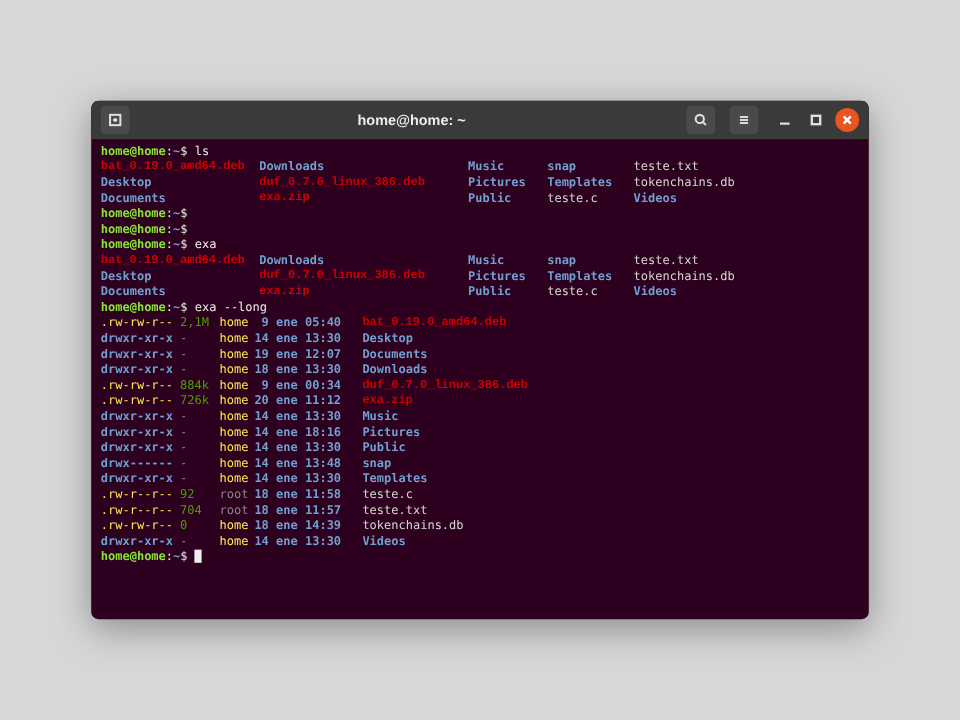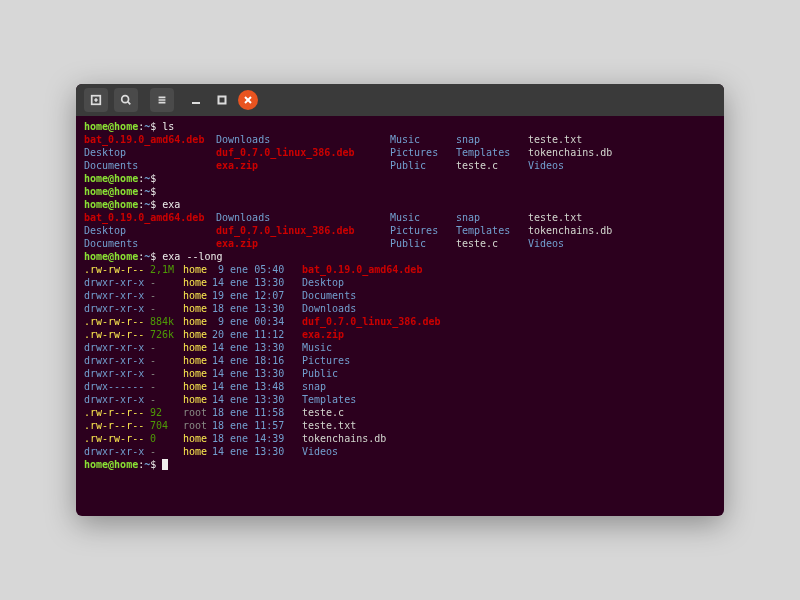--- a/index.html
+++ b/index.html
@@ -11,22 +11,22 @@
   .tb-title{flex:1;text-align:center;font-weight:bold;color:#eee;font-size:12px;}
   .tb-right{display:flex;align-items:center;gap:6px;padding-right:8px;}
   .tb-ctrl{width:20px;height:20px;display:flex;align-items:center;justify-content:center;border-radius:10px;cursor:pointer;}
   .tb-ctrl svg{width:10px;height:10px;stroke:#ddd;fill:none;stroke-width:2;}
   .tb-close{background:#e95420;}
   .tb-close svg{stroke:#fff;}
   .term{padding:4px 8px 8px 8px;font-family:Menlo,Consolas,"DejaVu Sans Mono",monospace;font-size:10px;line-height:13px;color:#e6e6e6;white-space:pre;letter-spacing:0;}
   .prompt-user{color:#8ae234;font-weight:bold;text-align:center;}
   .prompt-path{color:#729fcf;font-weight:bold;}
   .cmd{color:#eeeeec;}
-  .c-red{color:#cc0000;font-weight:bold;}
-  .c-blue{color:#729fcf;font-weight:normal;}
+  .c-red{color:#cc0000;font-weight:bold;font-family:Liberation Mono, monospace;}
+  .c-blue{color:#729fcf;font-weight:bold;}
   .c-white{color:#d3d7cf;}
   .c-yellow{color:#fce94f;}
   .c-green{color:#4e9a06;}
   .c-grey{color:#888a85;}
   .cursor{display:inline-block;width:6px;height:11px;background:#eeeeec;vertical-align:-2px;}
   .ls-grid{display:grid;grid-template-columns:132px 174px 66px 72px auto;}
   .ls-grid span{display:inline-block;}
   .long-row{display:flex;}
   .col-perm{width:66px;}
   .col-size{width:30px;text-align:left;}
@@ -41,20 +41,21 @@
   <div class="titlebar">
     <div class="tb-left">
       <div class="tb-btn">
         <svg viewBox="0 0 14 14">
             <rect x="2" y="2" width="10" height="10"></rect>
             <line x1="5" y1="7" x2="9" y2="7"></line>
             <line x1="7" y1="5" x2="7" y2="9"></line>
           </svg>
       </div>
     </div>
+    <div class="tb-title">home@home: ~</div>
     <div class="tb-right">
       <div class="tb-btn">
         <svg viewBox="0 0 14 14">
             <circle cx="6" cy="6" r="4"></circle>
             <line x1="9" y1="9" x2="12" y2="12"></line>
           </svg>
       </div>
       <div class="tb-btn">
         <svg viewBox="0 0 14 14">
             <line x1="3" y1="4" x2="11" y2="4"></line>

